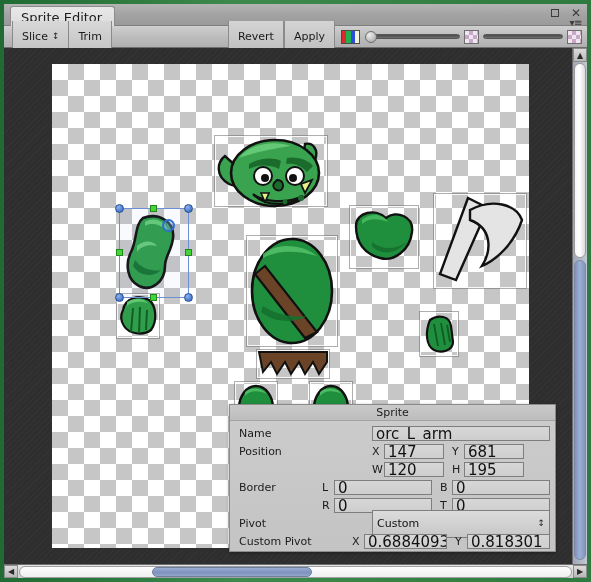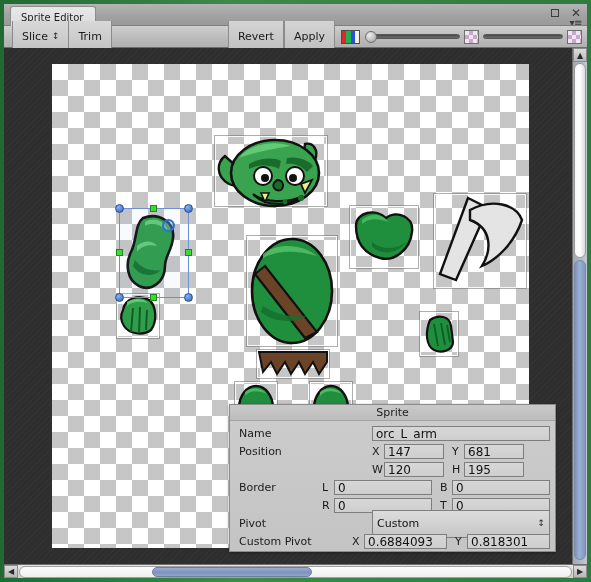--- a/index.html
+++ b/index.html
@@ -29,21 +29,21 @@
     width: 583px; height: 22px;
     background: linear-gradient(180deg,#b4b4b4 0%, #a2a2a2 55%, #9a9a9a 100%);
     border-bottom: 1px solid #7e7e7e;
   }
   #tab-sprite-editor {
     position: absolute; left: 6px; top: 2px;
     height: 20px; padding: 2px 12px 0 10px;
     background: linear-gradient(180deg,#e8e8e8 0%, #dcdcdc 100%);
     border: 1px solid #8d8d8d; border-bottom: none;
     border-radius: 3px 3px 0 0;
-    font-size: 10px; color: #1c1c1c;
+    font-size: 13px; color: #1c1c1c;
     line-height: 18px;
     white-space: nowrap;
   }
   #win-buttons {
     position: absolute; right: 4px; top: 2px;
     display: flex; align-items: center; gap: 7px;
   }
   .win-btn {
     width: 14px; height: 14px;
     display: flex; align-items: center; justify-content: center;
@@ -241,21 +241,21 @@
   #panel-body { padding: 4px 5px 4px 5px; }
   .field-row { display: flex; align-items: center; height: 17px; margin-bottom: 1px; }
   .field-label {
     width: 137px; font-size: 11px; color: #1b1b1b;
     padding-left: 4px; white-space: nowrap;
   }
   .inp {
     height: 15px; line-height: 14px;
     background: linear-gradient(180deg,#d7d7d7,#cecece);
     border: 1px solid #7e7e7e;
-    font-size: 12px; color: #111; padding: 0 3px;
+    font-size: 15px; color: #111; padding: 0 3px;
     white-space: nowrap; overflow: hidden;
   }
   .axis-tag {
     font-size: 11px; color: #1b1b1b; width: 12px; flex: 0 0 12px;
   }
   .pair { display: flex; align-items: center; }
   #name-input { flex: 1 1 auto; }
   .num-narrow { width: 60px; }
   .num-border { width: 98px; }
   .num-pivot  { width: 83px; }

